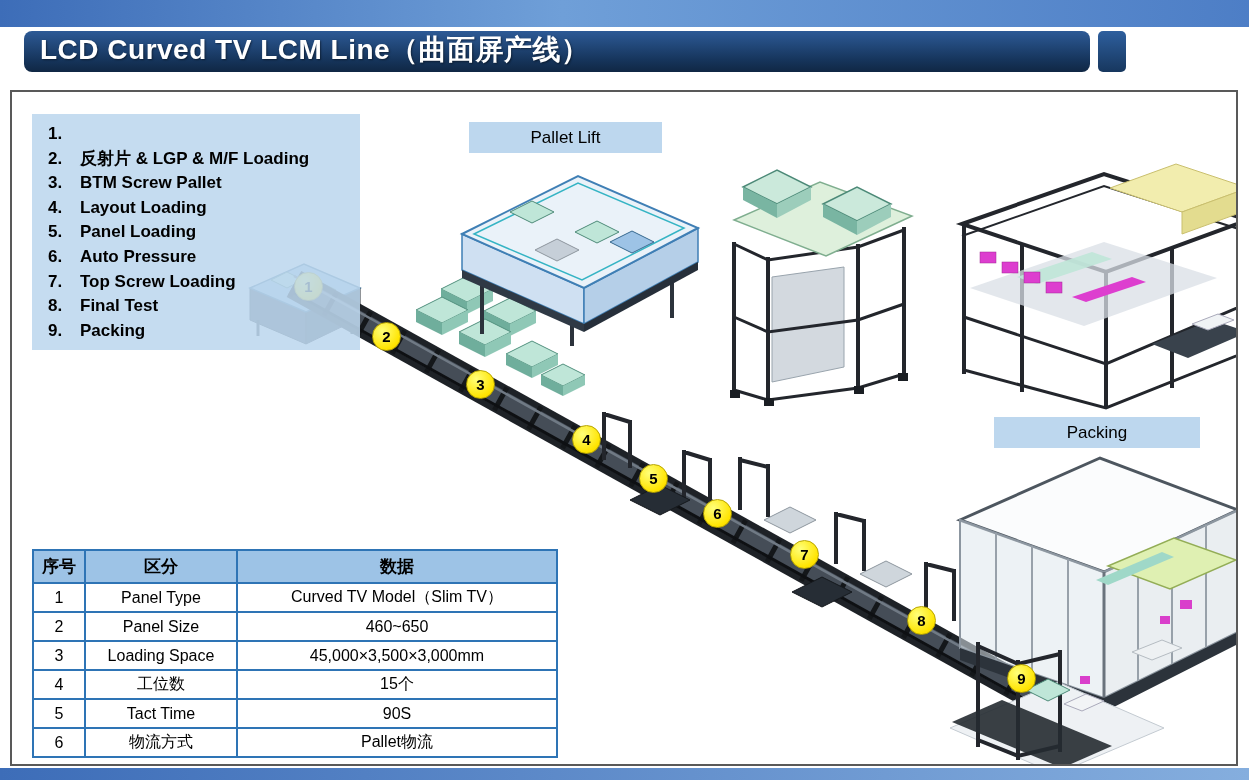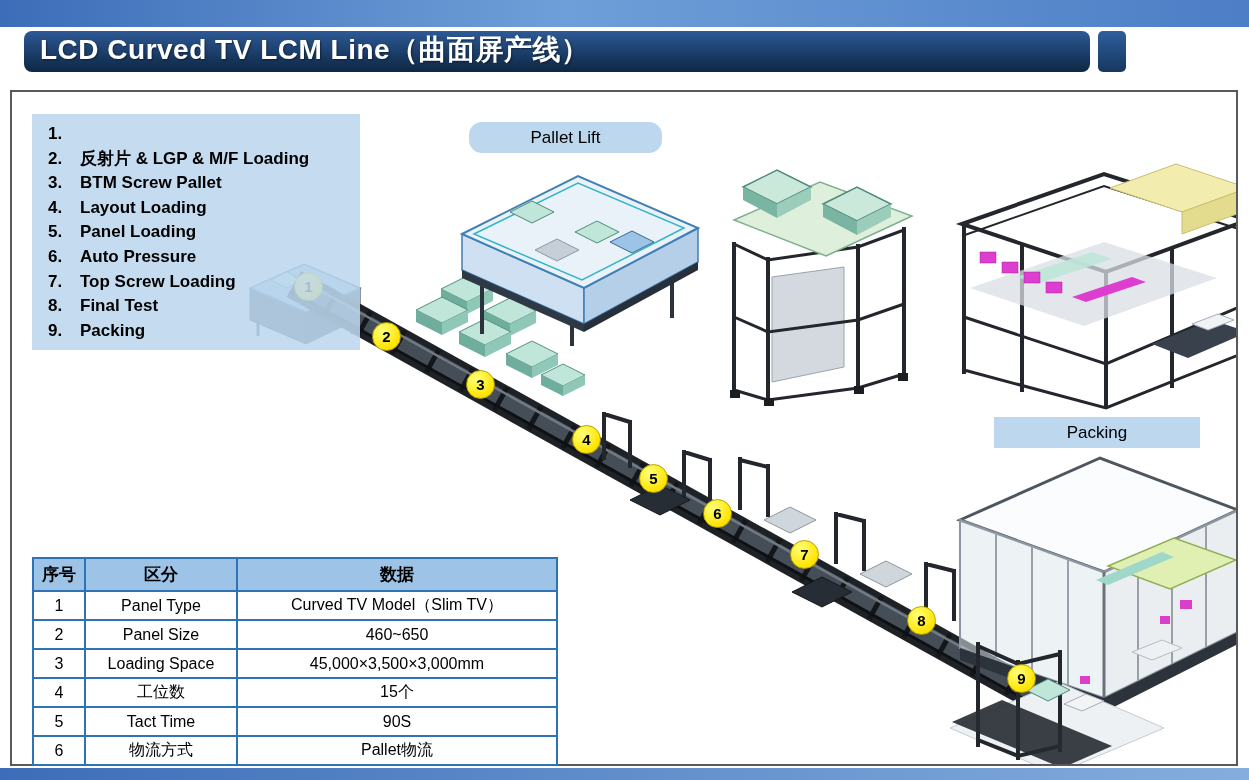--- a/index.html
+++ b/index.html
@@ -39,21 +39,21 @@
 
   
   .marker{position:absolute;width:27px;height:27px;border-radius:50%;z-index:6;
     background:radial-gradient(circle at 35% 30%,#ffff7a,#ffe400 70%,#f0c800);
     border:1px solid #b7a400;color:#000;font-weight:bold;font-size:15px;
     display:flex;align-items:center;justify-content:center;}
   .marker.m1{z-index:2;}
 
   
   .spec-table{position:absolute;left:20px;top:457px;z-index:4;border-collapse:collapse;
-    table-layout:fixed;color:#000;background:#a21caf;margin-top:8px;}
+    table-layout:fixed;color:#000;background:#a21caf;}
   .spec-table th{background:#9DC3E6;border:2px solid #2E74B5;font-weight:bold;font-size:17px;
     height:31px;text-align:center;padding:0 4px;}
   .spec-table td{background:#ffffff;border:2px solid #2E74B5;font-size:16px;height:27px;
     text-align:center;padding:0 4px;white-space:nowrap;}
 </style>
 </head>
 <body>
 
 <div class="slide">
 
@@ -260,21 +260,21 @@
       <div class="legend-item">
         <span class="legend-num">8.</span>
         <span class="legend-label">Final Test</span>
       </div>
       <div class="legend-item">
         <span class="legend-num">9.</span>
         <span class="legend-label">Packing</span>
       </div>
     </div>
 
-    <div class="callout" style="left:457px;top:30px;width:193px;border-radius:13px;">Pallet Lift</div>
+    <div class="callout" style="left:457px;top:30px;width:193px;">Pallet Lift</div>
     <div class="callout" style="left:982px;top:325px;width:206px;">Packing</div>
 
     <div class="marker m1" style="left:282px;top:180px;">1</div>
     <div class="marker" style="left:360px;top:230px;">2</div>
     <div class="marker" style="left:454px;top:278px;">3</div>
     <div class="marker" style="left:560px;top:333px;">4</div>
     <div class="marker" style="left:627px;top:372px;">5</div>
     <div class="marker" style="left:691px;top:407px;">6</div>
     <div class="marker" style="left:778px;top:448px;">7</div>
     <div class="marker" style="left:895px;top:514px;">8</div>

